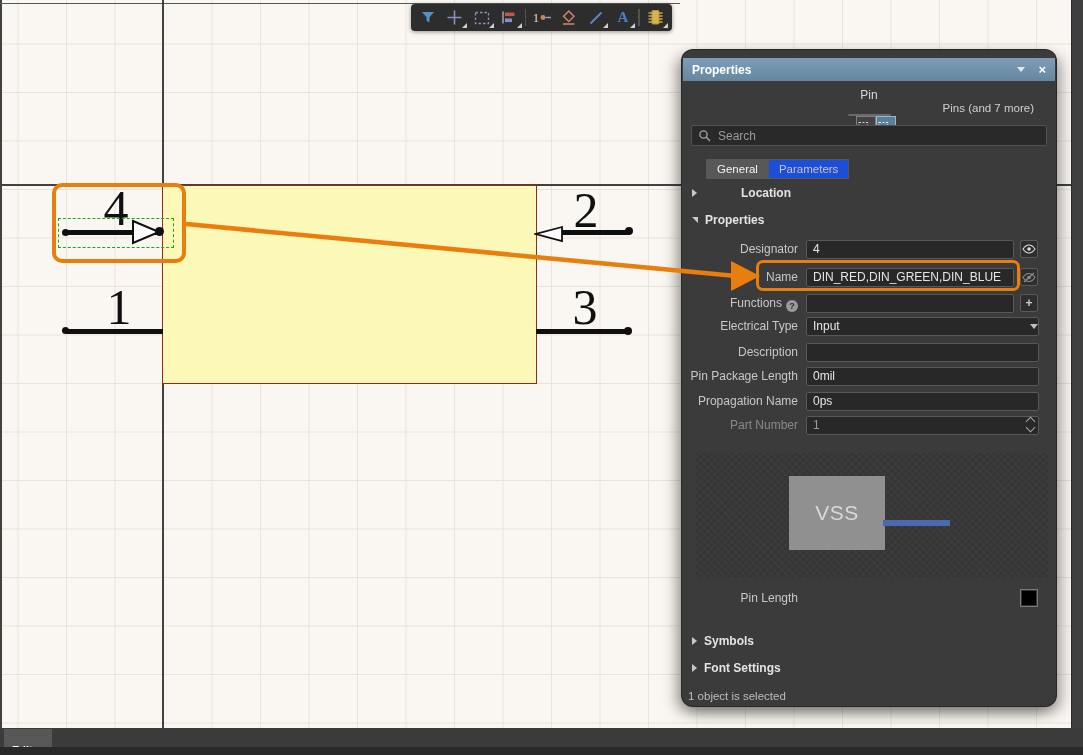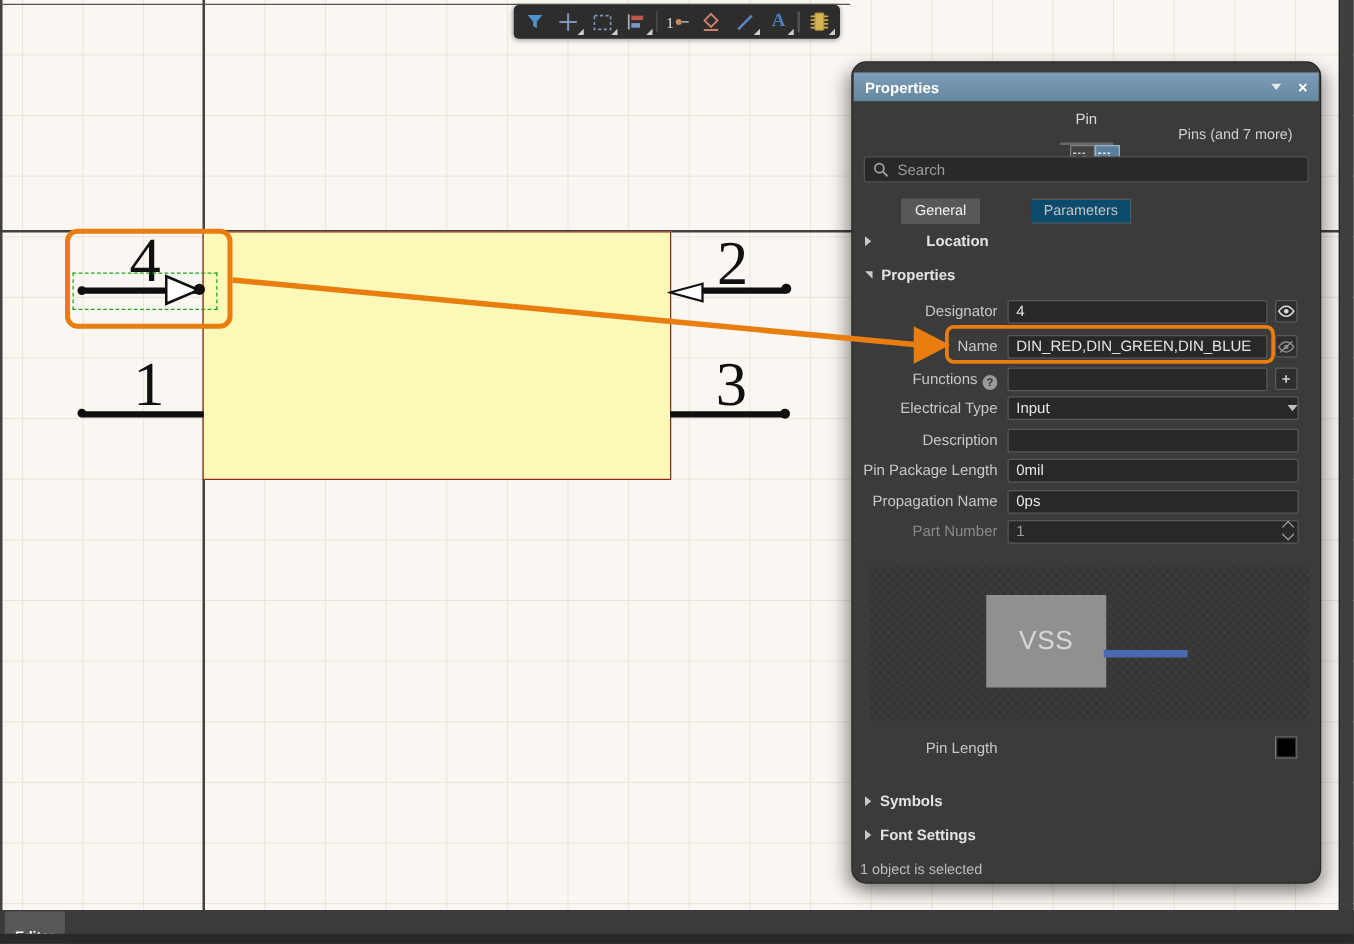--- a/index.html
+++ b/index.html
@@ -64,22 +64,22 @@
   .splitbtn .cseg{width:14px;background:#3f4a52;border-left:1px solid #2c2c2c;display:flex;align-items:center;justify-content:center;}
   .selgrp{display:flex;margin-left:13px;}
   .sqbtn{width:20px;height:22px;display:flex;align-items:center;justify-content:center;
     border:1px solid #808080;background:#434343;box-sizing:border-box;}
   .sqbtn.on{background:#587f9c;border-color:#9db6c8;}
   .p-search{position:absolute;top:75px;left:9px;right:9px;height:21px;}
   .p-search input{width:100%;height:100%;background:#292929;border:1px solid #515151;border-radius:2px;
     color:#ddd;font-size:12px;padding:0 6px 0 26px;box-sizing:border-box;font-family:"Liberation Sans",sans-serif;outline:none;}
   .p-search input::placeholder{color:#9b9b9b;}
   .p-search svg{position:absolute;left:7px;top:4px;}
-  .p-tabs{position:absolute;top:109px;left:39px;display:flex;gap:41px;}
-  .ptab{height:18px;line-height:18px;padding:0 10px;font-size:11.5px;background:#0c4a6e;
+  .p-tabs{position:absolute;top:109px;left:24px;display:flex;}
+  .ptab{height:18px;line-height:18px;padding:0 10px;font-size:11.5px;background:#1d4ed8;
     color:#c4c4c4;border:1px solid #575757;border-left:none;}
   .ptab:first-child{border-left:1px solid #575757;}
   .ptab.active{background:#585858;color:#f4f4f4;}
   .p-sec{position:absolute;left:0;right:0;height:22px;display:flex;align-items:center;gap:7px;
     padding-left:10px;box-sizing:border-box;font-weight:bold;font-size:12px;color:#e3e3e3;}
   .prow{position:absolute;left:0;right:0;height:20px;}
   .plab{position:absolute;left:0;width:116px;top:0;height:19px;line-height:19px;text-align:right;
     color:#c8c8c8;white-space:nowrap;overflow:hidden;font-size:12px;}
   .plab.dim{color:#8a8a8a;}
   .pfld{position:absolute;left:124px;width:208px;height:19px;background:#282828;border:1px solid #585858;

